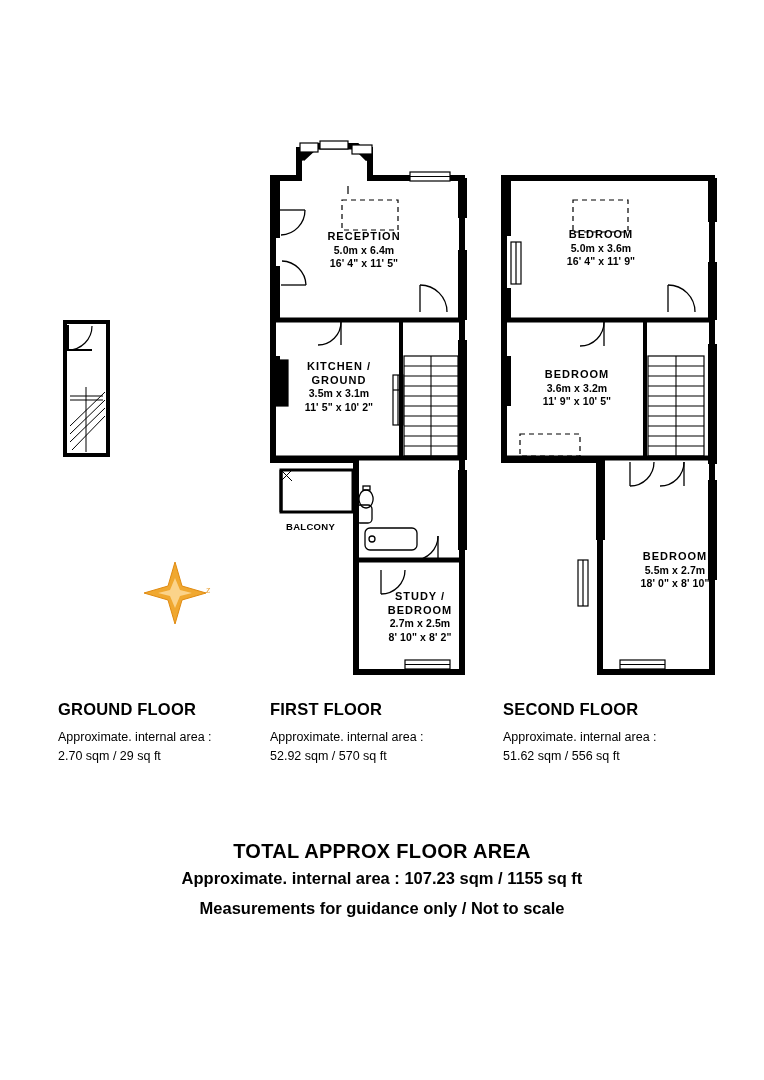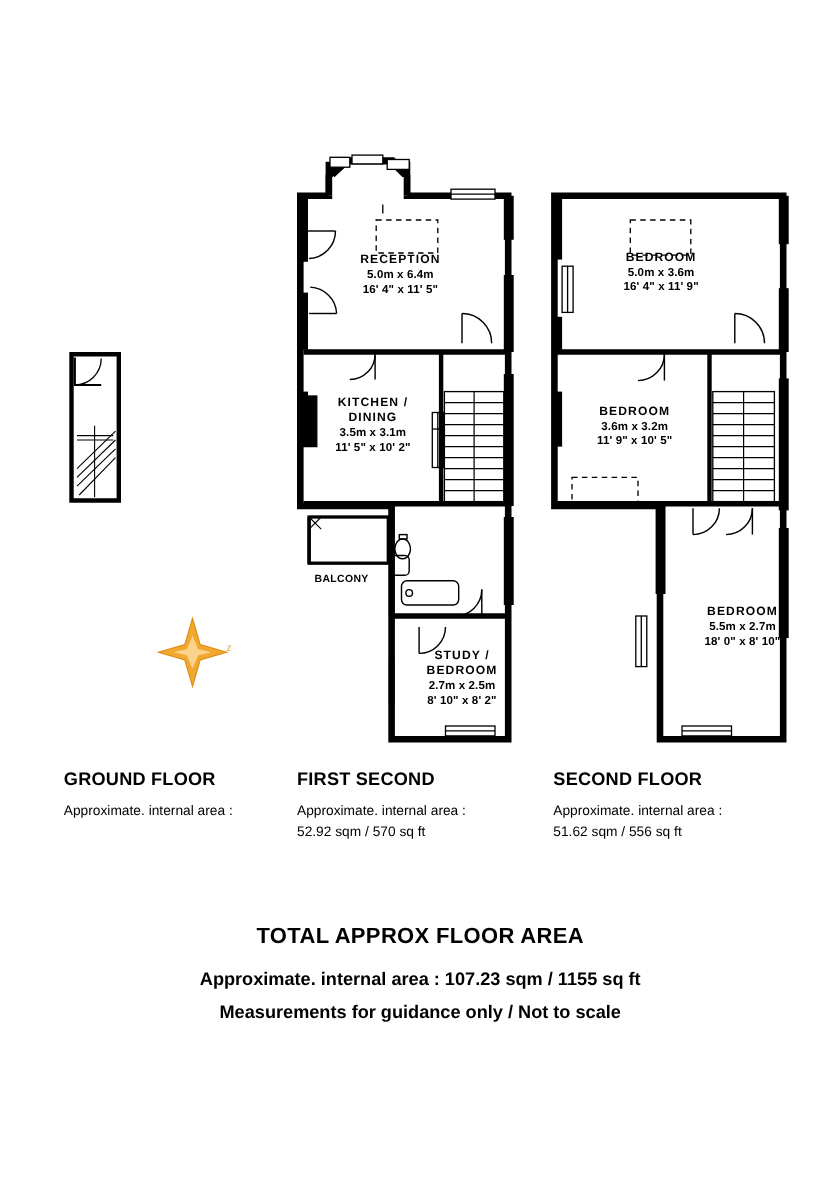--- a/index.html
+++ b/index.html
@@ -83,21 +83,21 @@
     position: absolute;
     top: 140px;
     left: 0;
     width: 764px;
     text-align: center;
   }
   .total-title {
     font-size: 20px;
     font-weight: bold;
     letter-spacing: 0.3px;
-    margin-bottom: 12px;
+    margin-bottom: 0;
   }
   .total-line {
     font-size: 16.5px;
     line-height: 30px;
     font-weight: bold;
   }
   .compass-letter {
     position: absolute;
     font-size: 11px;
     font-style: italic;
@@ -288,21 +288,21 @@
   </svg>
 
   <div class="room-label" style="left:284px; top:230px; width:160px;">
     <div class="name">RECEPTION</div>
     <div class="dim">5.0m x 6.4m</div>
     <div class="dim">16' 4" x 11' 5"</div>
   </div>
 
   <div class="room-label" style="left:280px; top:360px; width:118px;">
     <div class="name">KITCHEN /</div>
-    <div class="name">DINING</div>
+    <div class="name">GROUND</div>
     <div class="dim">3.5m x 3.1m</div>
     <div class="dim">11' 5" x 10' 2"</div>
   </div>
 
   <div class="room-label" style="left:370px; top:590px; width:100px;">
     <div class="name">STUDY /</div>
     <div class="name">BEDROOM</div>
     <div class="dim">2.7m x 2.5m</div>
     <div class="dim">8' 10" x 8' 2"</div>
   </div>
@@ -328,24 +328,25 @@
   <div class="small-label" style="left:286px; top:485px;">BALCONY</div>
 
   <div class="compass-letter" style="left:206px; top:583px;">z</div>
 </div>
 
 <div class="footer">
 
   <div class="floor-col" style="left:58px; width:200px;">
     <div class="floor-title">GROUND FLOOR</div>
     <div class="floor-sub">Approximate. internal area :</div>
+    <div class="floor-sub">2.70 sqm / 29 sq ft</div>
   </div>
 
   <div class="floor-col" style="left:270px; width:220px;">
-    <div class="floor-title">FIRST SECOND</div>
+    <div class="floor-title">FIRST FLOOR</div>
     <div class="floor-sub">Approximate. internal area :</div>
     <div class="floor-sub">52.92 sqm / 570 sq ft</div>
   </div>
 
   <div class="floor-col" style="left:503px; width:220px;">
     <div class="floor-title">SECOND FLOOR</div>
     <div class="floor-sub">Approximate. internal area :</div>
     <div class="floor-sub">51.62 sqm / 556 sq ft</div>
   </div>
 

